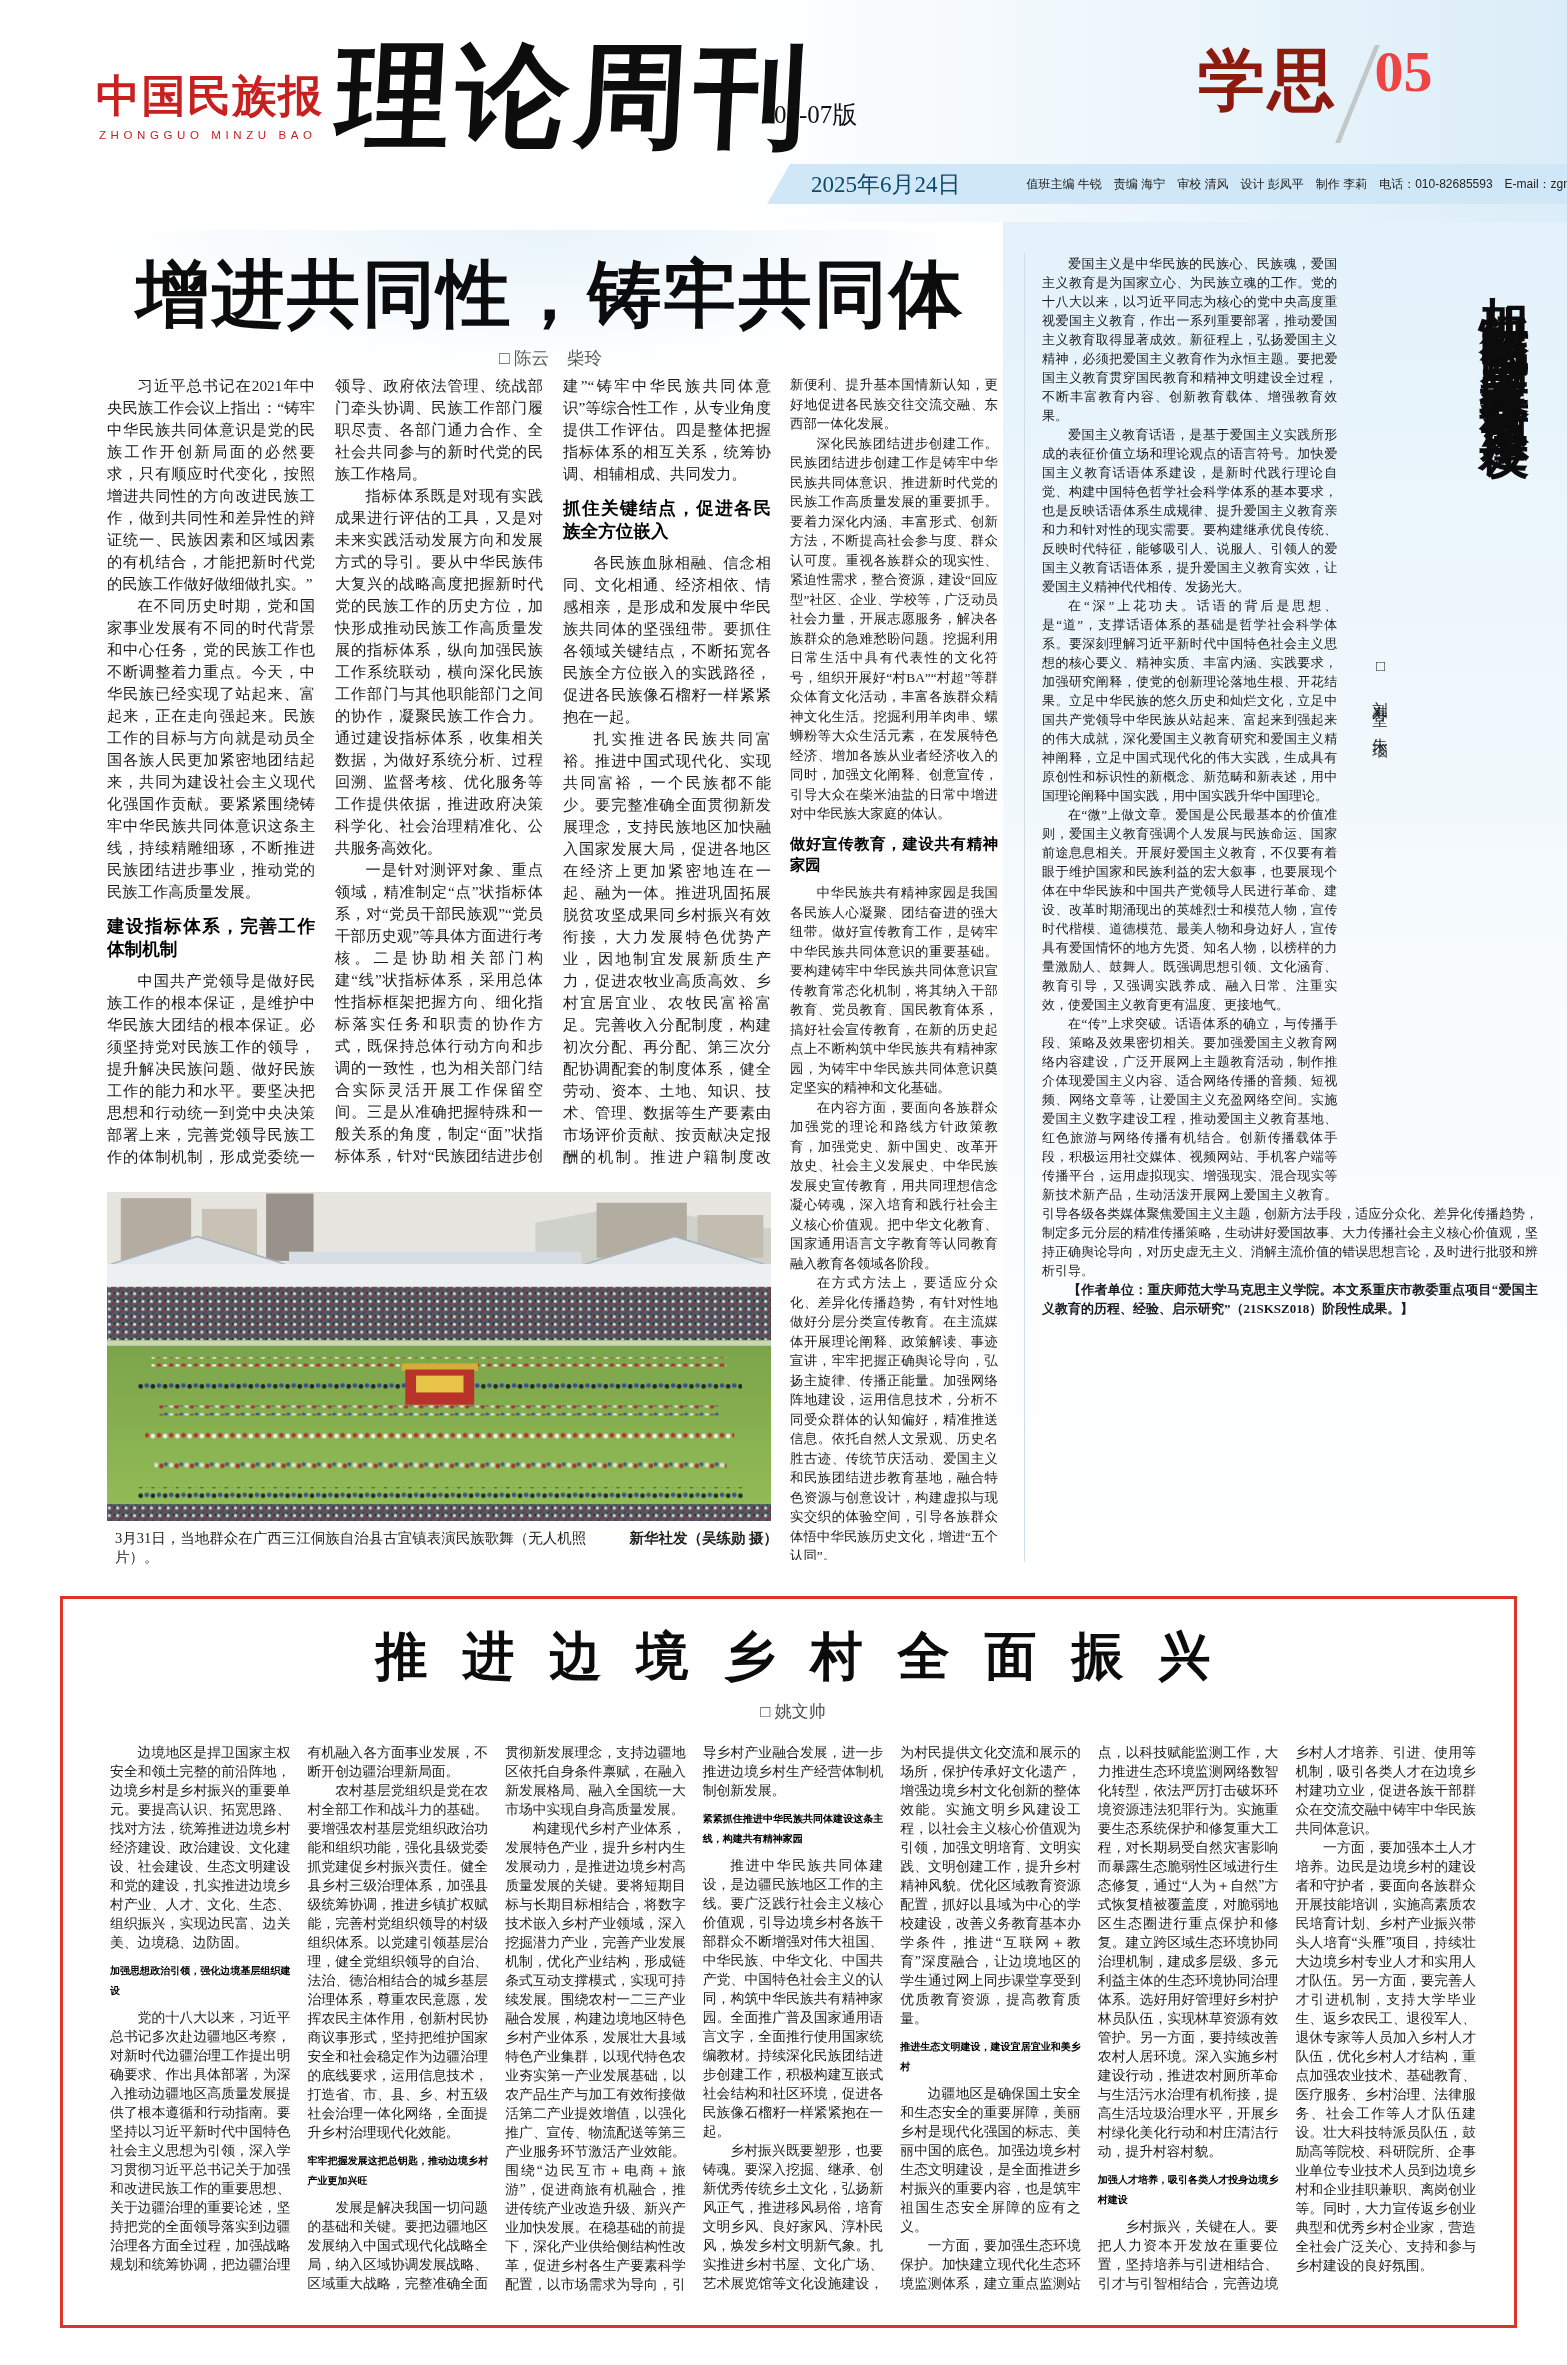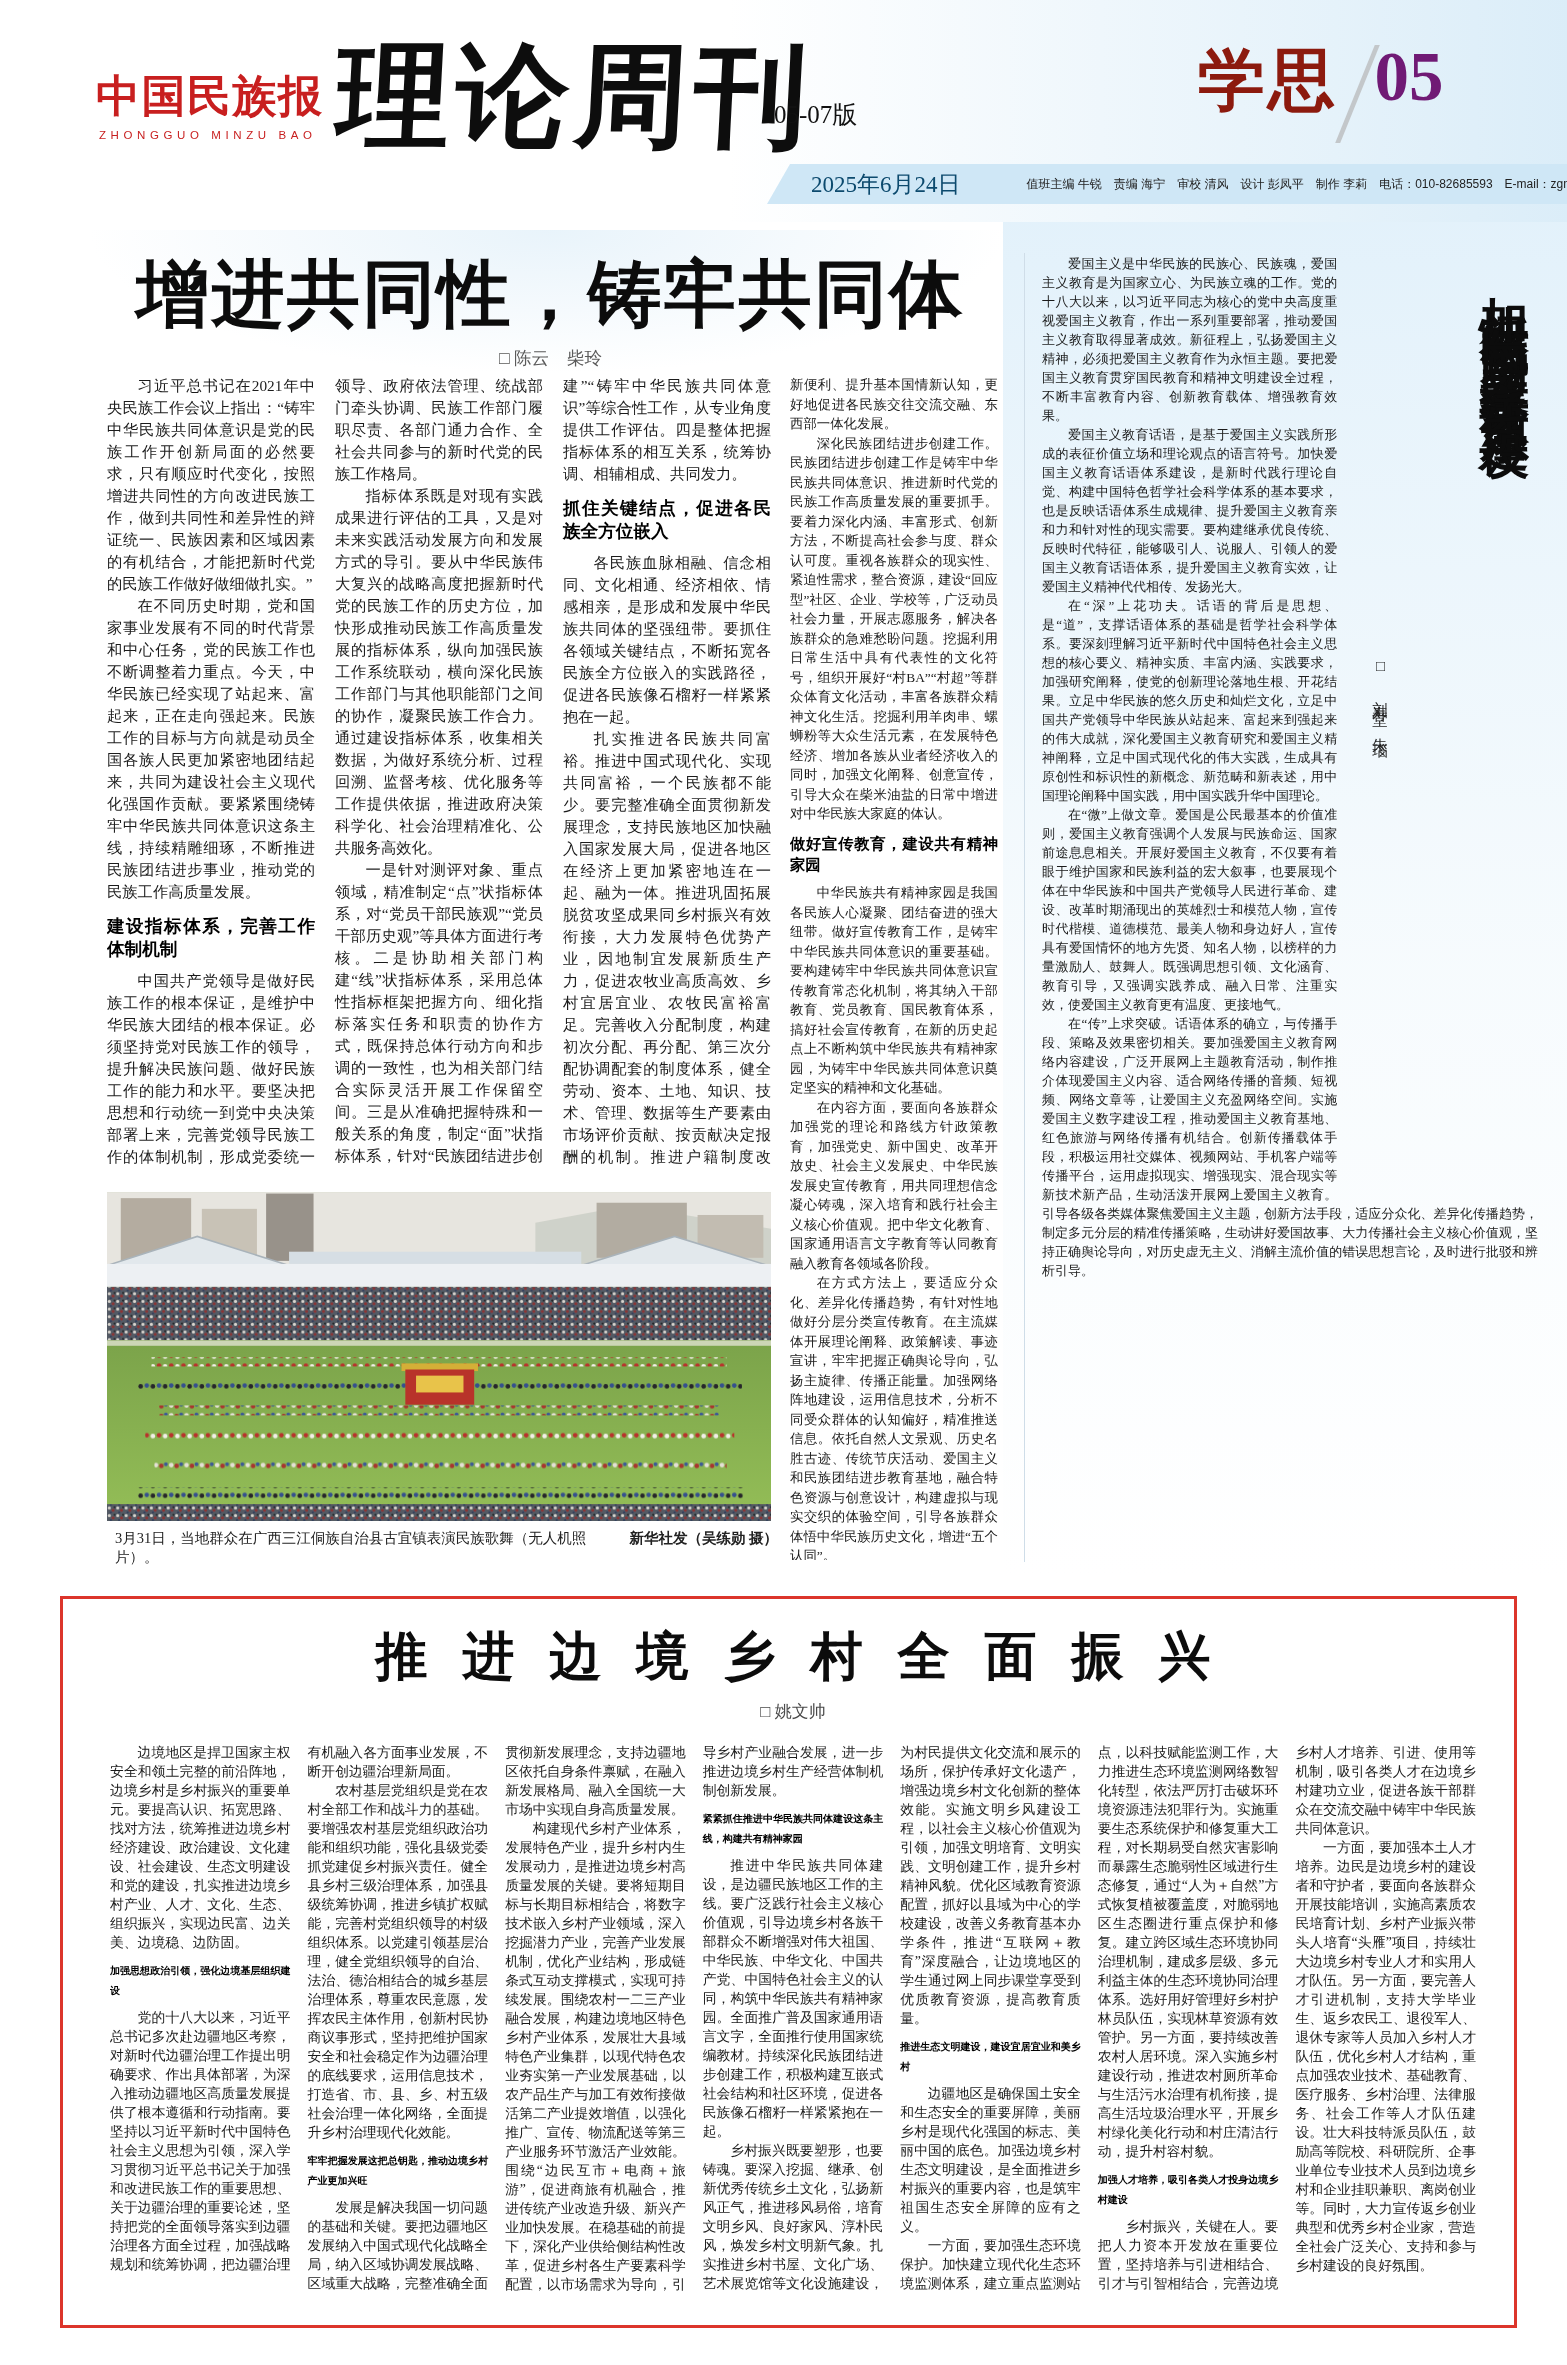--- a/index.html
+++ b/index.html
@@ -14,21 +14,21 @@
     background:radial-gradient(ellipse at 50% 0%,rgba(214,234,247,.55),rgba(255,255,255,0) 70%);}
 
   
   .paper-name{position:absolute;left:96px;top:67px;font-size:44px;font-weight:700;color:#c81f1f;letter-spacing:1.5px;}
   .paper-pinyin{position:absolute;left:99px;top:129px;font-size:11.5px;color:#c81f1f;letter-spacing:4.6px;font-family:"Liberation Sans",sans-serif;}
   .section-title{position:absolute;left:337px;top:21.4px;font-size:113px;font-weight:900;color:#0d0d0d;letter-spacing:6.1px;transform:skewX(-3deg);}
   .edition{position:absolute;left:774px;top:98px;font-size:25px;color:#111;}
   .xuesi-wrap{position:absolute;left:1198px;top:40px;display:flex;align-items:flex-start;}
   .xuesi{font-size:67px;font-weight:900;color:#8c1a0e;letter-spacing:3.1px;line-height:1.2;}
   .xs-slash{width:5.4px;height:98px;background:#c3c7ca;transform:skewX(-22deg);margin:4.6px 13.8px 0 17px;}
-  .page-num{font-size:69px;font-weight:700;color:#701a75;line-height:1;margin-top:3.1px;}
+  .page-num{font-size:58px;font-weight:700;color:#ef4444;line-height:1;margin-top:3.1px;}
   .info-band{position:absolute;left:767px;top:164px;width:801px;height:40px;background:#cfe7f6;
     clip-path:polygon(23px 0,100% 0,100% 100%,0 100%);display:flex;align-items:center;}
   .band-date{font-size:23px;color:#0c4a6e;margin-left:44px;white-space:nowrap;}
   .band-staff{font-size:12px;color:#222;margin-left:66px;font-family:"Liberation Sans",sans-serif;white-space:nowrap;}
 
   
   .main-headline{position:absolute;left:99px;top:246px;width:903px;text-align:center;
     font-size:73px;font-weight:900;color:#0c0c0c;letter-spacing:2.3px;}
   .main-byline{position:absolute;left:99px;top:346px;width:903px;text-align:center;font-size:17.6px;color:#5a5a5a;}
   .article{text-align:justify;color:#1b1b1b;}
@@ -178,20 +178,21 @@
     <div class="side-float">
       <div class="side-byline">□ 刘寿堂　朱瑙</div>
       <div class="side-headline">加快新时代爱国主义教育话语体系建设</div>
     </div>
     <div>
         <div class="para p">爱国主义是中华民族的民族心、民族魂，爱国主义教育是为国家立心、为民族立魂的工作。党的十八大以来，以习近平同志为核心的党中央高度重视爱国主义教育，作出一系列重要部署，推动爱国主义教育取得显著成效。新征程上，弘扬爱国主义精神，必须把爱国主义教育作为永恒主题。要把爱国主义教育贯穿国民教育和精神文明建设全过程，不断丰富教育内容、创新教育载体、增强教育效果。</div>
         <div class="para p">爱国主义教育话语，是基于爱国主义实践所形成的表征价值立场和理论观点的语言符号。加快爱国主义教育话语体系建设，是新时代践行理论自觉、构建中国特色哲学社会科学体系的基本要求，也是反映话语体系生成规律、提升爱国主义教育亲和力和针对性的现实需要。要构建继承优良传统、反映时代特征，能够吸引人、说服人、引领人的爱国主义教育话语体系，提升爱国主义教育实效，让爱国主义精神代代相传、发扬光大。</div>
         <div class="para p">在“深”上花功夫。话语的背后是思想、是“道”，支撑话语体系的基础是哲学社会科学体系。要深刻理解习近平新时代中国特色社会主义思想的核心要义、精神实质、丰富内涵、实践要求，加强研究阐释，使党的创新理论落地生根、开花结果。立足中华民族的悠久历史和灿烂文化，立足中国共产党领导中华民族从站起来、富起来到强起来的伟大成就，深化爱国主义教育研究和爱国主义精神阐释，立足中国式现代化的伟大实践，生成具有原创性和标识性的新概念、新范畴和新表述，用中国理论阐释中国实践，用中国实践升华中国理论。</div>
         <div class="para p">在“微”上做文章。爱国是公民最基本的价值准则，爱国主义教育强调个人发展与民族命运、国家前途息息相关。开展好爱国主义教育，不仅要有着眼于维护国家和民族利益的宏大叙事，也要展现个体在中华民族和中国共产党领导人民进行革命、建设、改革时期涌现出的英雄烈士和模范人物，宣传时代楷模、道德模范、最美人物和身边好人，宣传具有爱国情怀的地方先贤、知名人物，以榜样的力量激励人、鼓舞人。既强调思想引领、文化涵育、教育引导，又强调实践养成、融入日常、注重实效，使爱国主义教育更有温度、更接地气。</div>
         <div class="para p">在“传”上求突破。话语体系的确立，与传播手段、策略及效果密切相关。要加强爱国主义教育网络内容建设，广泛开展网上主题教育活动，制作推介体现爱国主义内容、适合网络传播的音频、短视频、网络文章等，让爱国主义充盈网络空间。实施爱国主义数字建设工程，推动爱国主义教育基地、红色旅游与网络传播有机结合。创新传播载体手段，积极运用社交媒体、视频网站、手机客户端等传播平台，运用虚拟现实、增强现实、混合现实等新技术新产品，生动活泼开展网上爱国主义教育。引导各级各类媒体聚焦爱国主义主题，创新方法手段，适应分众化、差异化传播趋势，制定多元分层的精准传播策略，生动讲好爱国故事、大力传播社会主义核心价值观，坚持正确舆论导向，对历史虚无主义、消解主流价值的错误思想言论，及时进行批驳和辨析引导。</div>
+        <div class="para attr">【作者单位：重庆师范大学马克思主义学院。本文系重庆市教委重点项目“爱国主义教育的历程、经验、启示研究”（21SKSZ018）阶段性成果。】</div>
       </div>
   </div>
 
   <div class="bottom-box">
     <div class="bottom-headline">推进边境乡村全面振兴</div>
     <div class="bottom-byline">□ 姚文帅</div>
     <div class="bottom-body article">
         <div class="para p">边境地区是捍卫国家主权安全和领土完整的前沿阵地，边境乡村是乡村振兴的重要单元。要提高认识、拓宽思路、找对方法，统筹推进边境乡村经济建设、政治建设、文化建设、社会建设、生态文明建设和党的建设，扎实推进边境乡村产业、人才、文化、生态、组织振兴，实现边民富、边关美、边境稳、边防固。</div>
         <div class="para sub">加强思想政治引领，强化边境基层组织建设</div>
         <div class="para p">党的十八大以来，习近平总书记多次赴边疆地区考察，对新时代边疆治理工作提出明确要求、作出具体部署，为深入推动边疆地区高质量发展提供了根本遵循和行动指南。要坚持以习近平新时代中国特色社会主义思想为引领，深入学习贯彻习近平总书记关于加强和改进民族工作的重要思想、关于边疆治理的重要论述，坚持把党的全面领导落实到边疆治理各方面全过程，加强战略规划和统筹协调，把边疆治理有机融入各方面事业发展，不断开创边疆治理新局面。</div>

